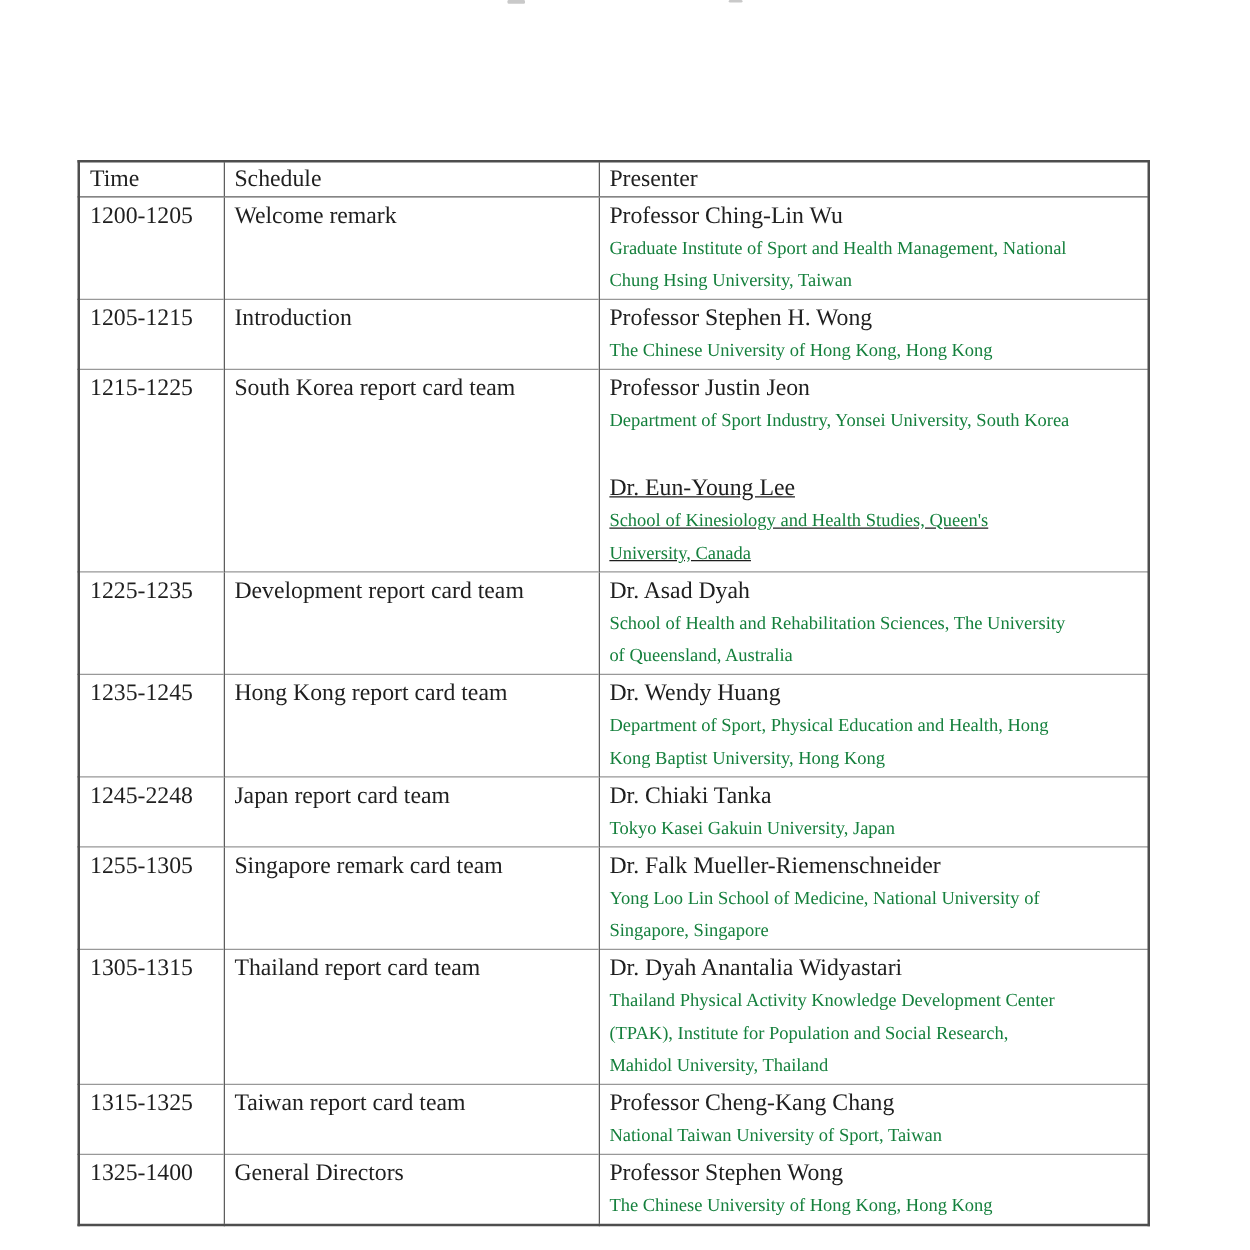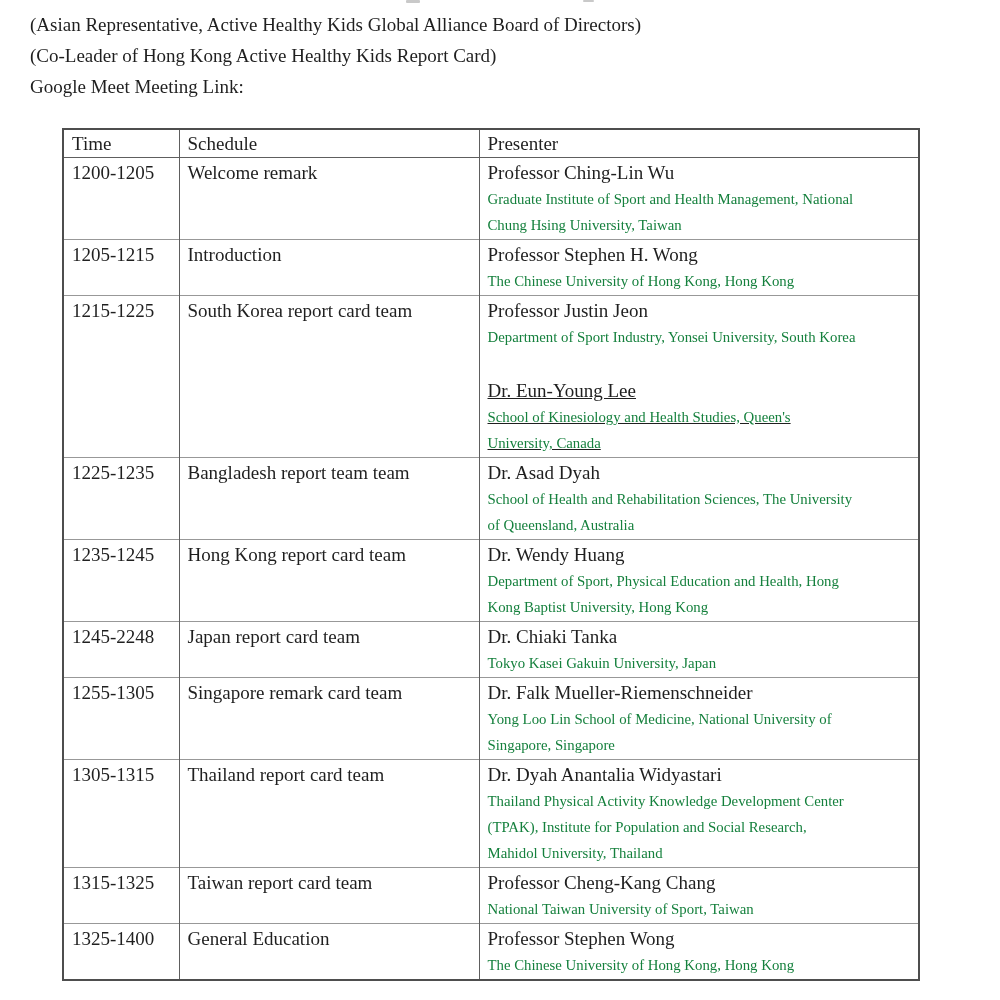--- a/index.html
+++ b/index.html
@@ -62,25 +62,20 @@
   .p-inst { font-size: 14.8px; line-height: 26px; white-space: nowrap; color: #15803d; }
 </style>
 </head>
 <body>
 
 <div class="doc">
 
   <div class="artifact a1"></div>
   <div class="artifact a2"></div>
 
-  <div class="intro">
-    <div class="intro-line">(Asian Representative, Active Healthy Kids Global Alliance Board of Directors)</div>
-    <div class="intro-line">(Co-Leader of Hong Kong Active Healthy Kids Report Card)</div>
-    <div class="intro-line">Google Meet Meeting Link:</div>
-  </div>
 
   <table class="schedule">
     <colgroup>
       <col class="c-time">
       <col class="c-sched">
       <col class="c-pres">
     </colgroup>
     <thead>
       <tr>
         <th><span class="main-text">Time</span></th>
@@ -123,21 +118,21 @@
             <div class="p-block p-gap">
               <div class="p-name">Dr. Eun-Young Lee</div>
               <div class="p-inst">School of Kinesiology and Health Studies, Queen's</div>
               <div class="p-inst">University, Canada</div>
             </div>
           </td>
   </tr>
 
   <tr>
     <td><span class="main-text">1225-1235</span></td>
-    <td><span class="main-text">Bangladesh report team team</span></td>
+    <td><span class="main-text">Development report card team</span></td>
     <td>
             <div class="p-block">
               <div class="p-name">Dr. Asad Dyah</div>
               <div class="p-inst">School of Health and Rehabilitation Sciences, The University</div>
               <div class="p-inst">of Queensland, Australia</div>
             </div>
           </td>
   </tr>
 
   <tr>
@@ -194,21 +189,21 @@
     <td>
             <div class="p-block">
               <div class="p-name">Professor Cheng-Kang Chang</div>
               <div class="p-inst">National Taiwan University of Sport, Taiwan</div>
             </div>
           </td>
   </tr>
 
   <tr>
     <td><span class="main-text">1325-1400</span></td>
-    <td><span class="main-text">General Education</span></td>
+    <td><span class="main-text">General Directors</span></td>
     <td>
             <div class="p-block">
               <div class="p-name">Professor Stephen Wong</div>
               <div class="p-inst">The Chinese University of Hong Kong, Hong Kong</div>
             </div>
           </td>
   </tr>
 </tbody>
   </table>
 

